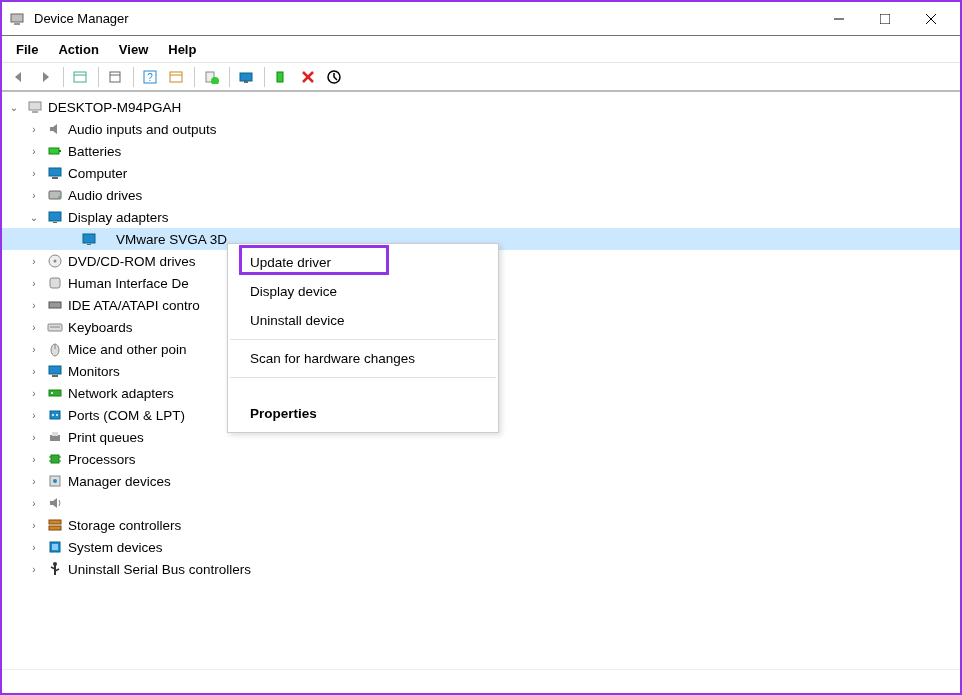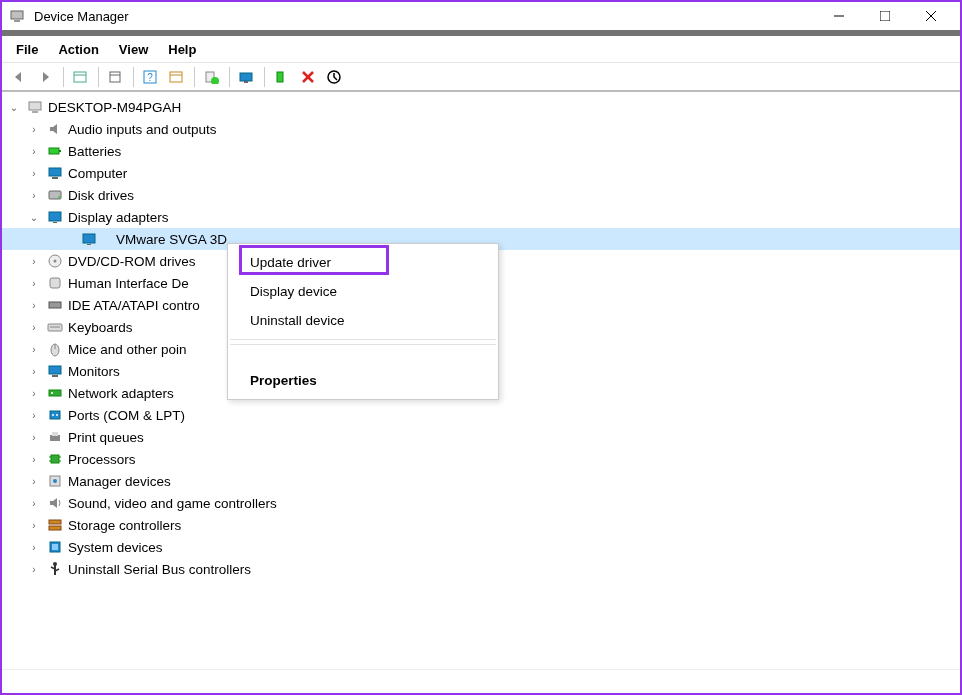--- a/index.html
+++ b/index.html
@@ -1,17 +1,17 @@
 <!DOCTYPE html>
 <html><head>
   <meta charset="utf-8">
   <style>
     * { margin: 0; padding: 0; box-sizing: border-box; font-family: 'Segoe UI', Tahoma, sans-serif; }
     body { width: 962px; height: 695px; background: #fff; border: 2px solid #9333ea; position: relative; overflow: hidden; }
-    .titlebar { height: 34px; display: flex; align-items: center; padding: 0 6px; border-bottom: 6px solid #737373; }
+    .titlebar { height: 34px; display: flex; align-items: center; padding: 0 6px; border-bottom: 1px solid #737373; }
     .app-icon { width: 18px; height: 18px; margin-right: 8px; display: flex; align-items: center; justify-content: center; }
     .title-text { font-size: 13px; flex: 1; }
     .win-controls { display: flex; }
     .win-btn { width: 46px; height: 30px; display: flex; align-items: center; justify-content: center; cursor: pointer; }
     .menubar { height: 26px; display: flex; align-items: center; padding: 0 4px; font-size: 13px; }
     .menu-item { padding: 3px 10px; cursor: pointer; font-weight: bold; }
     .toolbar { height: 30px; display: flex; align-items: center; padding: 0 6px; border-top: 1px solid #e5e5e5; border-bottom: 2px solid #bbb; gap: 2px; }
     .tool-sep { width: 1px; height: 20px; background: #ccc; margin: 0 3px; }
     .tool-btn { width: 24px; height: 24px; display: flex; align-items: center; justify-content: center; cursor: pointer; border-radius: 2px; }
     .tree-area { padding: 4px 0; height: calc(100% - 120px); overflow: auto; }
@@ -182,21 +182,21 @@
         <span>Computer</span>
       </div>
       <div class="tree-row indent-1">
         <span class="expand-box">›</span>
         <span class="node-icon">
           <svg width="16" height="16">
             <rect x="2" y="4" width="12" height="8" rx="1" fill="#bbb" stroke="#666"></rect>
             <circle cx="12" cy="10" r="1" fill="#3c3"></circle>
           </svg>
         </span>
-        <span>Disk drives</span>
+        <span>Audio drives</span>
       </div>
       <div class="tree-row indent-1">
         <span class="expand-box">⌄</span>
         <span class="node-icon">
           <svg width="16" height="16">
             <rect x="2" y="3" width="12" height="9" fill="#28c" stroke="#068"></rect>
             <rect x="6" y="13" width="4" height="1" fill="#666"></rect>
           </svg>
         </span>
         <span>Display adapters</span>
@@ -324,21 +324,20 @@
         <span>Manager devices</span>
       </div>
       <div class="tree-row indent-1">
         <span class="expand-box">›</span>
         <span class="node-icon">
           <svg width="16" height="16">
             <path d="M3,6 L6,6 L10,3 L10,13 L6,10 L3,10 Z" fill="#888"></path>
             <path d="M12,5 Q14,8 12,11" fill="none" stroke="#888"></path>
           </svg>
         </span>
-        <span>Sound, video and game controllers</span>
       </div>
       <div class="tree-row indent-1">
         <span class="expand-box">›</span>
         <span class="node-icon">
           <svg width="16" height="16">
             <rect x="2" y="3" width="12" height="4" fill="#c82" stroke="#841"></rect>
             <rect x="2" y="9" width="12" height="4" fill="#c82" stroke="#841"></rect>
           </svg>
         </span>
         <span>Storage controllers</span>
@@ -365,20 +364,21 @@
         <span>Uninstall Serial Bus controllers</span>
       </div>
     </div>
 </div>
 
 <div class="context-menu">
   <div class="ctx-item highlight">Update driver</div>
   <div class="ctx-item">Display device</div>
   <div class="ctx-item">Uninstall device</div>
   <div class="ctx-sep"></div>
+  <div class="ctx-item">Scan for hardware changes</div>
   <div class="ctx-sep"></div>
   <div class="ctx-item bold">Properties</div>
 </div>
 
 <div class="highlight-box"></div>
 
 <div class="statusbar">
   <span style="visibility:hidden">Launches the Update Driver Wizard for the selected device.</span>
 </div>
 

